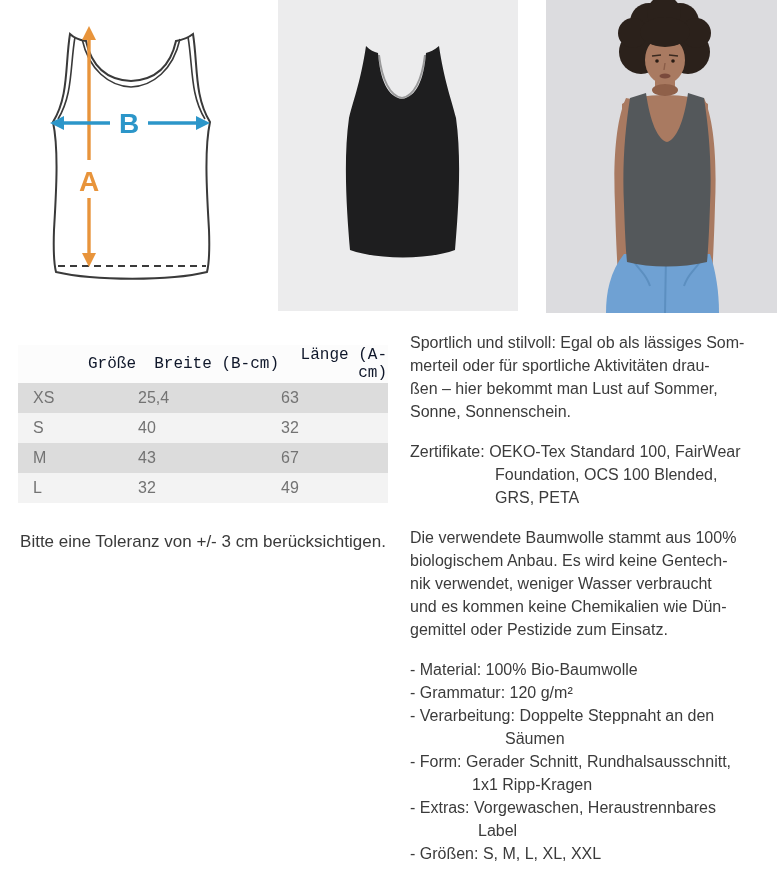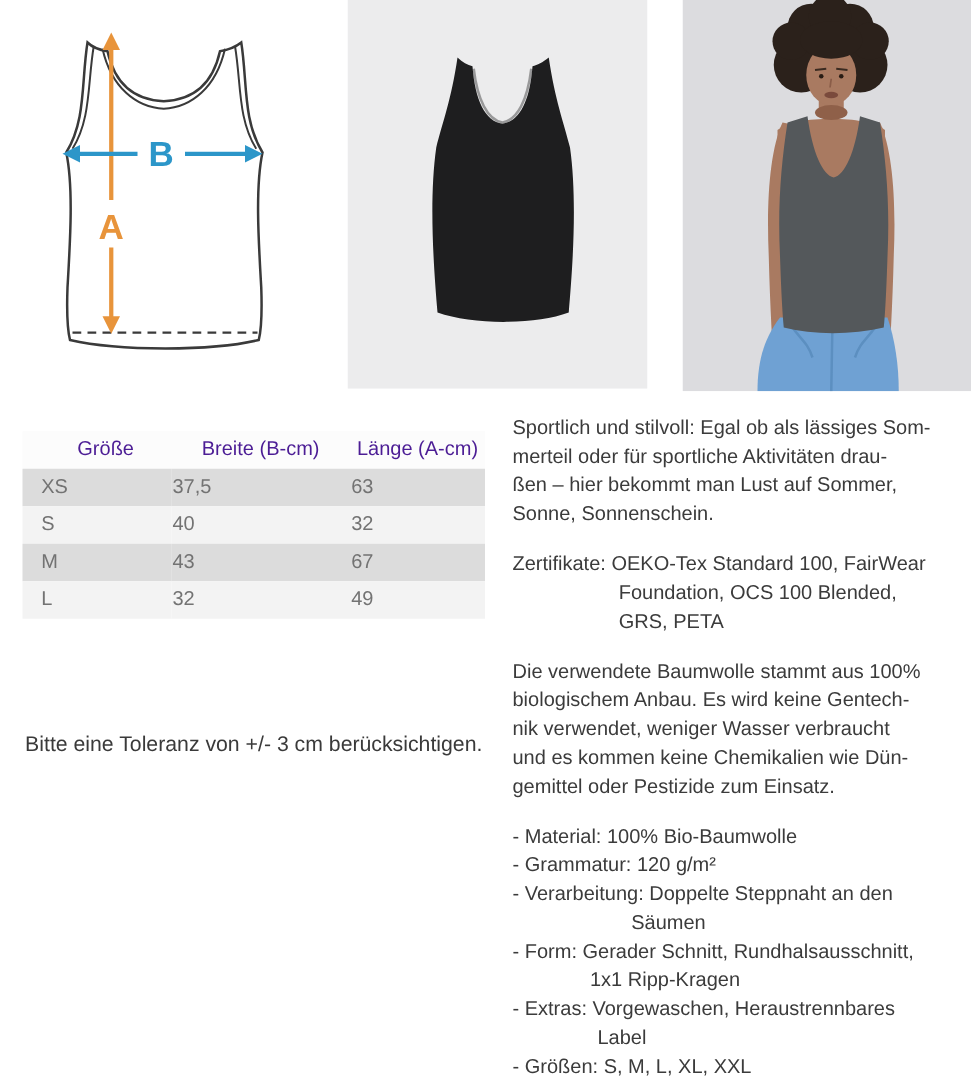--- a/index.html
+++ b/index.html
@@ -7,27 +7,27 @@
         font-family:"Liberation Sans",sans-serif;}
 
   
   .measure-diagram{position:absolute;left:10px;top:10px;width:245px;height:300px;}
   .product-photo{position:absolute;left:278px;top:0;width:240px;height:311px;}
   .model-photo{position:absolute;left:546px;top:0;width:231px;height:313px;}
 
   
   .size-table{position:absolute;left:18px;top:345px;width:370px;border-collapse:collapse;
               table-layout:fixed;font-size:16px;}
-  .size-table th{font-weight:normal;text-align:center;color:#4c1d95;height:28px;background:#fcfcfc;}
+  .size-table th{font-weight:normal;text-align:right;color:#0f172a;height:28px;background:#fcfcfc;font-family:Liberation Mono, monospace;}
   .size-table td{color:#737373;height:28px;}
   .size-table tr.dark td{background:#dcdcdc;margin-top:16px;}
   .size-table tr.light td{background:#f3f3f3;}
   .size-table th:first-child,.size-table td:first-child{padding-left:15px;}
 
-  .tolerance-note{position:absolute;left:10px;top:586px;width:386px;text-align:center;
+  .tolerance-note{position:absolute;left:10px;top:532px;width:386px;text-align:center;
                   font-size:17px;color:#3a3a3a;}
 
   
   .desc{position:absolute;left:410px;top:331px;width:370px;font-size:16px;line-height:23px;
         color:#3b3b3b;}
   .desc .para{margin:0 0 17px 0;}
   .ln{white-space:nowrap;}
   .ind-cert{padding-left:85px;}
   .ind-seam{padding-left:95px;}
   .ind-rib{padding-left:62px;}
@@ -131,21 +131,21 @@
     <thead>
       <tr>
         <th>Größe</th>
         <th>Breite (B-cm)</th>
         <th>Länge (A-cm)</th>
       </tr>
     </thead>
     <tbody>
       <tr class="dark">
         <td>XS</td>
-        <td>37,5</td>
+        <td>25,4</td>
         <td>63</td>
       </tr>
       <tr class="light">
         <td>S</td>
         <td>40</td>
         <td>32</td>
       </tr>
       <tr class="dark">
         <td>M</td>
         <td>43</td>

